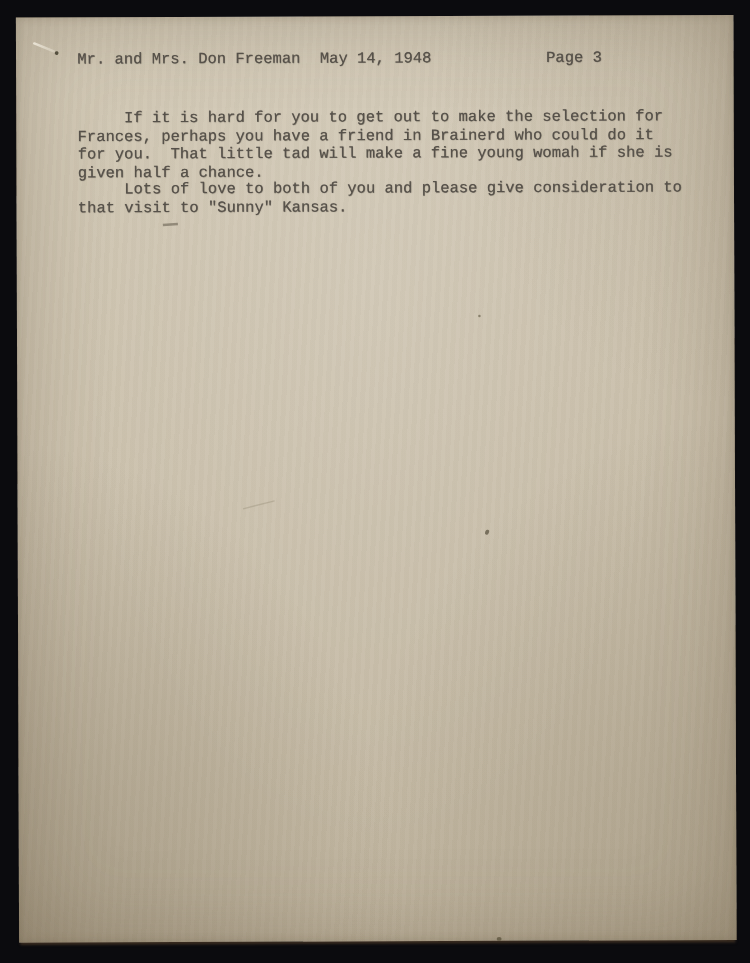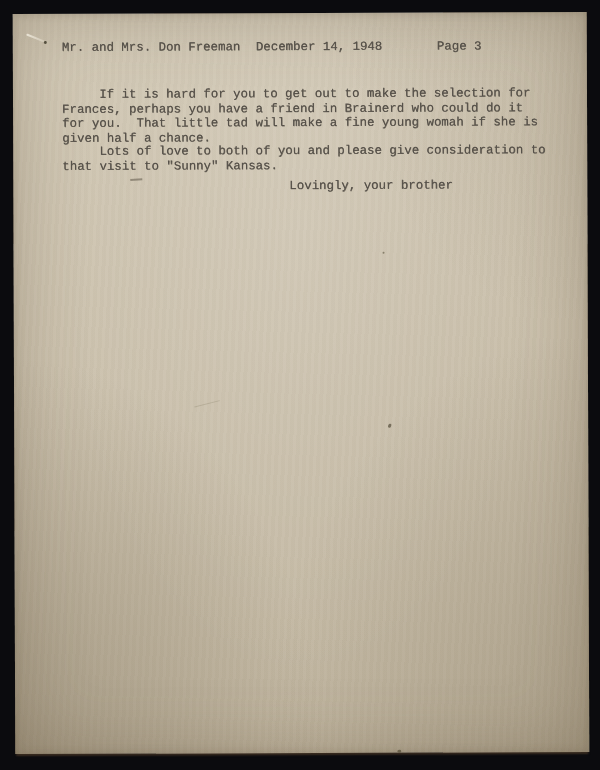--- a/index.html
+++ b/index.html
@@ -99,33 +99,32 @@
   .s5 { position: absolute; left: 180px; top: 390px; width: 26px; height: 1px;
         background: rgba(120,110,88,0.25); transform: rotate(-14deg); }
 </style>
 </head>
 <body>
 
 <div class="paper">
 
   <header>
     <span class="ink hdr recipient">Mr. and Mrs. Don Freeman</span>
-    <span class="ink hdr date">December 14, 1948</span>
+    <span class="ink hdr date">May 14, 1948</span>
     <span class="ink hdr page">Page 3</span>
   </header>
 
   <pre class="ink para para1">     If it is hard for you to get out to make the selection for
 Frances, perhaps you have a friend in Brainerd who could do it
 for you.  That little tad will make a fine young womah if she is
 given half a chance.</pre>
 
   <pre class="ink para para2">     Lots of love to both of you and please give consideration to
 that visit to "Sunny" Kansas.</pre>
 
-  <div class="ink closing">Lovingly, your brother</div>
 
   <div class="scratch"></div>
   <div class="dash"></div>
   <div class="s1"></div>
   <div class="s2"></div>
   <div class="s3"></div>
   <div class="s4"></div>
   <div class="s5"></div>
 
 </div>

